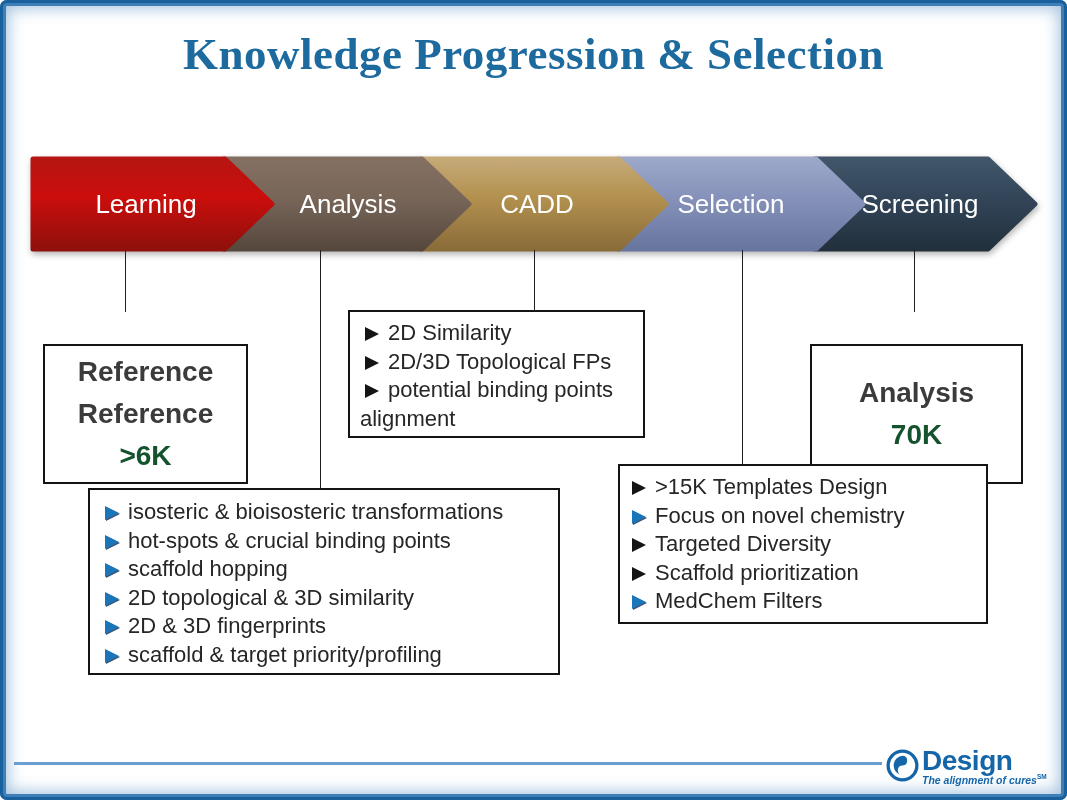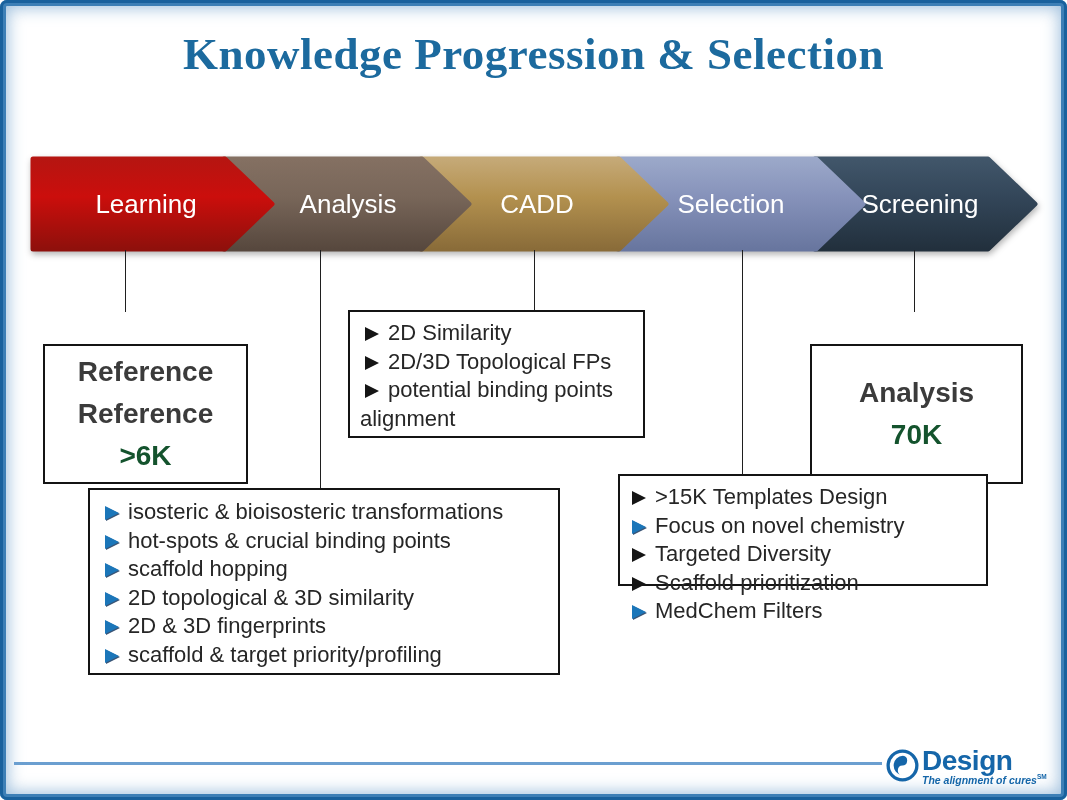--- a/index.html
+++ b/index.html
@@ -120,21 +120,21 @@
 
   <div class="box bullets" style="left:88px; top:488px; width:472px; height:187px; padding-top:8px;">
       <div class="b-row"><span class="tri blue"></span>isosteric &amp; bioisosteric transformations</div>
       <div class="b-row"><span class="tri blue"></span>hot-spots &amp; crucial binding points</div>
       <div class="b-row"><span class="tri blue"></span>scaffold hopping</div>
       <div class="b-row"><span class="tri blue"></span>2D topological &amp; 3D similarity</div>
       <div class="b-row"><span class="tri blue"></span>2D &amp; 3D fingerprints</div>
       <div class="b-row"><span class="tri blue"></span>scaffold &amp; target priority/profiling</div>
     </div>
 
-  <div class="box bullets" style="left:618px; top:474px; width:370px; height:112px;padding-left:7px;">
+  <div class="box bullets" style="left:618px; top:464px; width:370px; height:160px;padding-left:7px;">
       <div class="b-row"><span class="tri black"></span>&gt;15K Templates Design</div>
       <div class="b-row"><span class="tri blue"></span>Focus on novel chemistry</div>
       <div class="b-row"><span class="tri black"></span>Targeted Diversity</div>
       <div class="b-row"><span class="tri black"></span>Scaffold prioritization</div>
       <div class="b-row"><span class="tri blue"></span>MedChem Filters</div>
     </div>
 
   <div class="rule"></div>
 
   <div class="logo">

